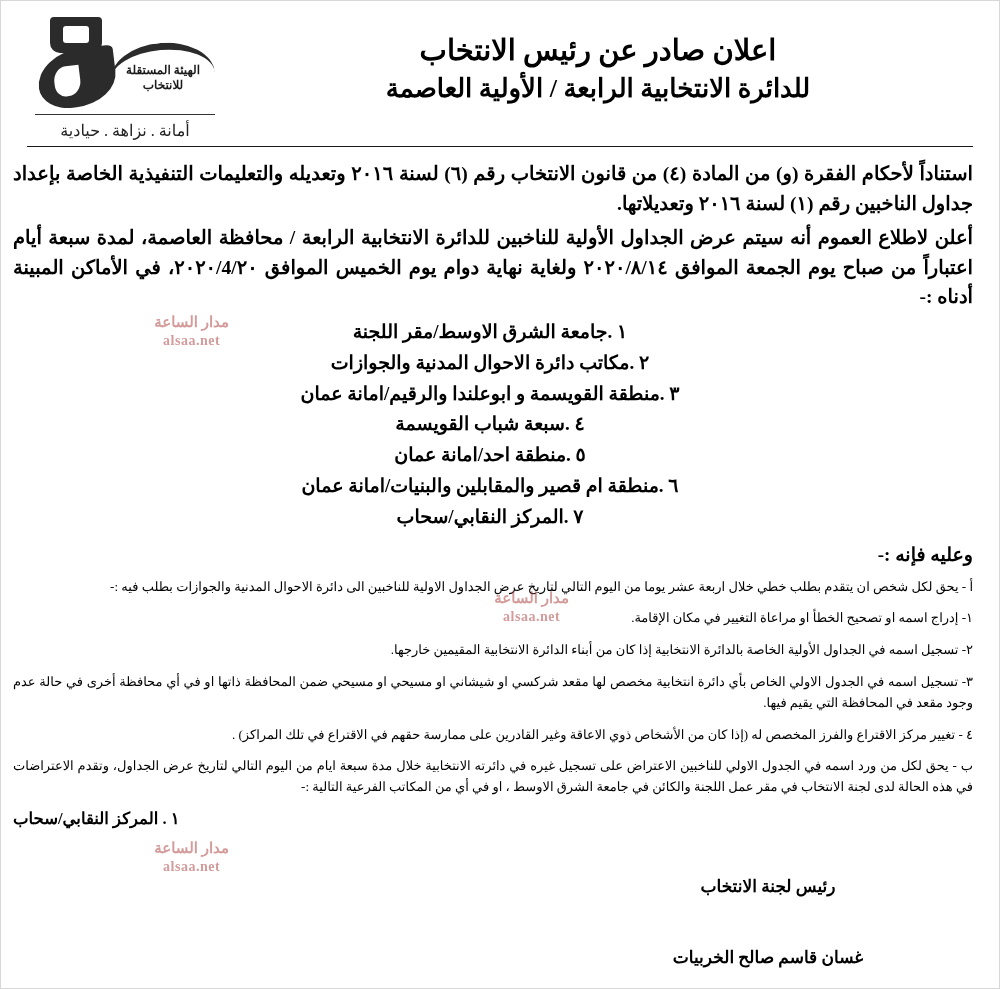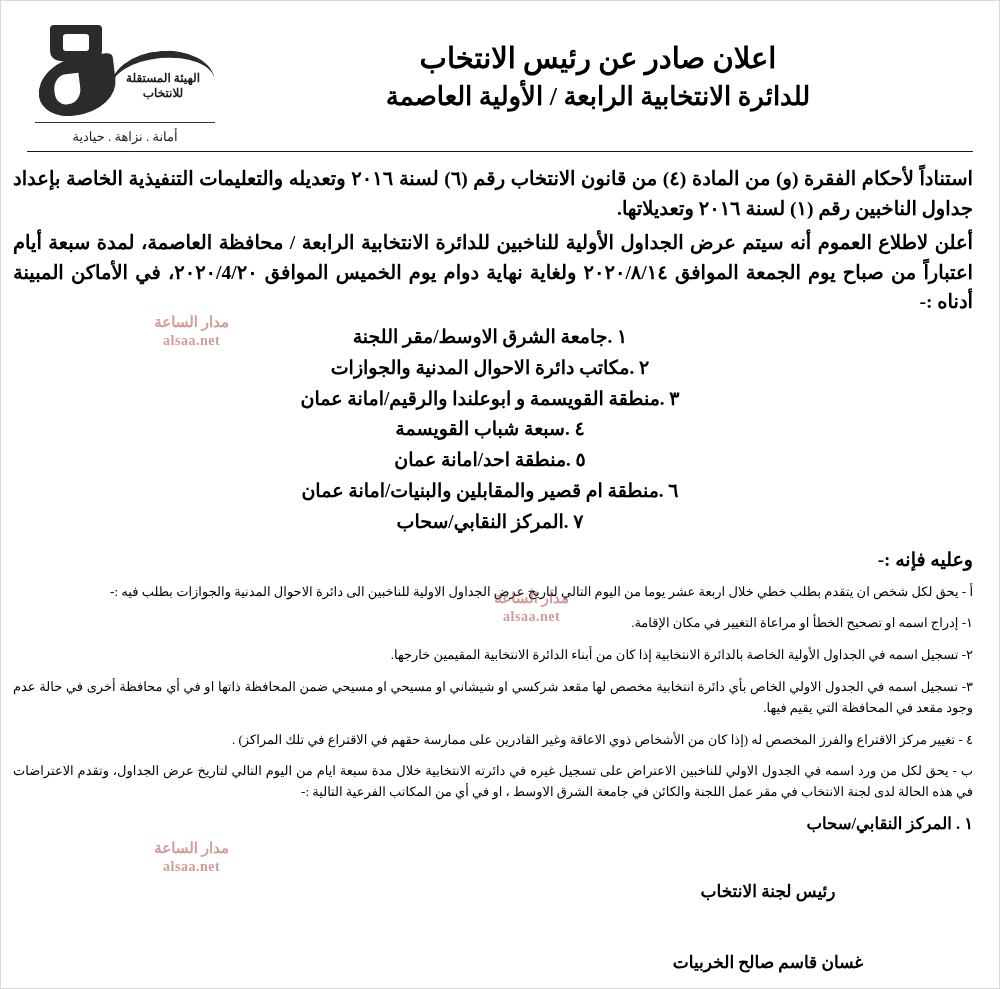--- a/index.html
+++ b/index.html
@@ -19,21 +19,21 @@
     background: #fff;
     border: 1px solid #d8d8d8;
     box-sizing: border-box;
     overflow: hidden;
   }
   
   .header {
     display: flex;
     flex-direction: row-reverse;
     align-items: flex-start;
-    padding: 22px 26px 0 26px;
+    padding: 14px 26px 0 26px;
     box-sizing: border-box;
   }
   .header-title-wrap {
     flex: 1;
     text-align: center;
     padding-top: 16px;
   }
   .title-line1 {
     font-size: 29px;
     font-weight: bold;
@@ -111,21 +111,21 @@
     right: 12px;
     top: 48px;
     font-size: 12px;
     font-weight: bold;
     line-height: 1.25;
     color: #1a1a1a;
     text-align: center;
     width: 86px;
   }
   .logo-caption {
-    font-size: 13px;
+    font-size: 16px;
     letter-spacing: 2px;
     margin-top: 6px;
     color: #222;
   }
   .logo-rule {
     border: 0;
     border-top: 1px solid #333;
     margin: 3px 8px 4px 8px;
   }
   
@@ -172,21 +172,21 @@
     font-size: 13px;
     font-weight: normal;
     line-height: 1.6;
     text-align: justify;
     text-align-last: right;
     margin: 11px 0;
   }
   .sub-list-item {
     font-size: 16.5px;
     font-weight: bold;
-    text-align: right;
+    text-align: left;
     margin-top: 4px;
   }
   .signature {
     margin-top: 14px;
     text-align: center;
     padding-right: 0;
   }
   .sig-line {
     font-size: 17px;
     font-weight: bold;

